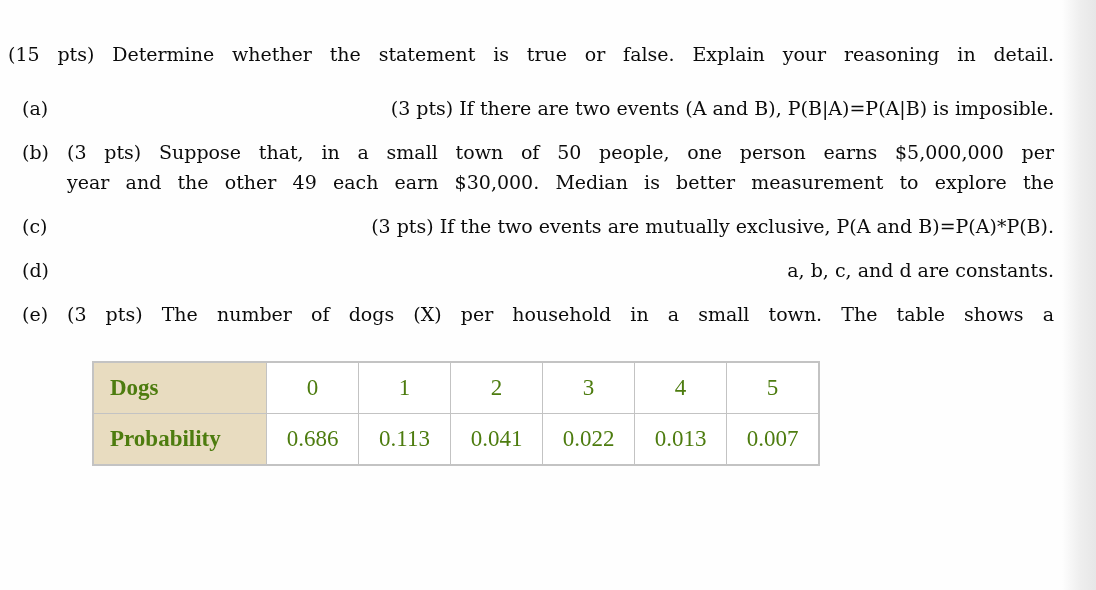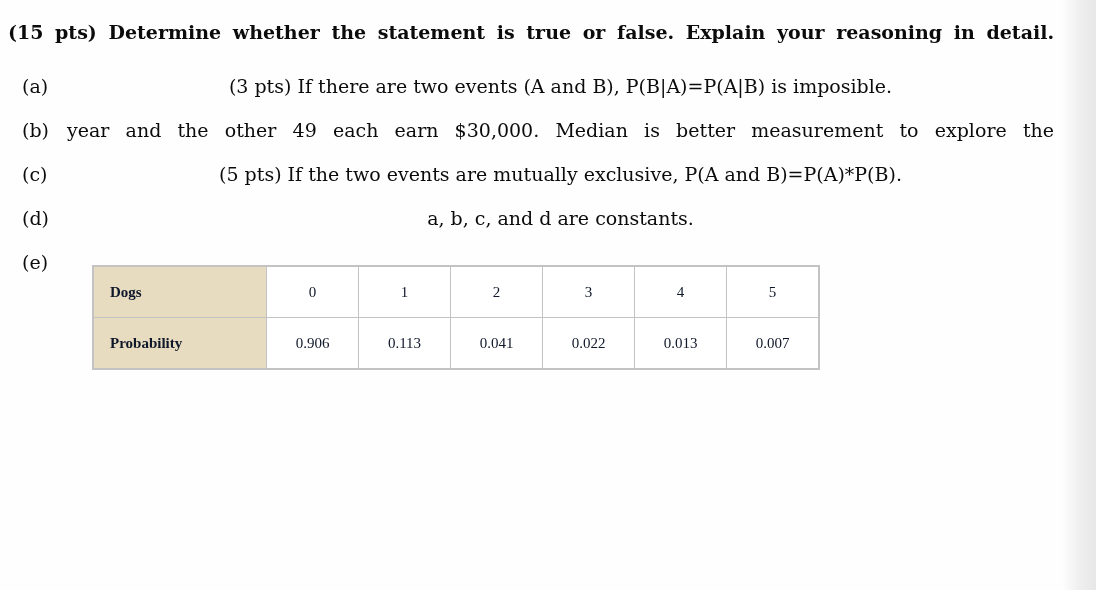--- a/index.html
+++ b/index.html
@@ -14,55 +14,54 @@
     color: #0b0b0b;
   }
   .edge-shade {
     position: absolute;
     right: 0; top: 0; bottom: 0;
     width: 34px;
     background: linear-gradient(90deg, rgba(234,234,234,0) 0%, #eeeeee 55%, #e7e7e7 100%);
     pointer-events: none;
   }
   .intro {
-    margin: 17px 42px 0 8px;
+    margin: 39px 42px 0 8px;
     line-height: 30px;
     text-align: justify;
     text-align-last: justify;
-    font-weight: bold;
   }
   .item {
     position: relative;
     margin: 14px 42px 0 8px;
     padding-left: 59px;
     line-height: 30px;
   }
   .item.first { margin-top: 24px; }
   .item-label {
     position: absolute;
     left: 14px;
     top: 0;
     line-height: 30px;
   }
   .line-full { text-align: justify; text-align-last: justify; }
-  .line-last { text-align: center; }
+  .line-last { text-align: right; }
   .dist-table {
     margin: 32px 0 0 92px;
     border-collapse: collapse;
     table-layout: fixed;
     width: 701px;
     border: 2px solid #c3c3c3;
     background: #ffffff;
   }
   .dist-table td {
     border: 1px solid #c3c3c3;
     height: 48px;
     font-family: "Liberation Serif", serif;
-    font-size: 15px;
-    color: #0f172a;
+    font-size: 23px;
+    color: #4d7c0f;
     vertical-align: middle;
   }
   .dist-table td.rowhead {
     width: 155px;
     background: #e8dcc0;
     font-weight: bold;
     text-align: left;
     padding-left: 16px;
   }
   .dist-table td.val {
@@ -77,51 +76,53 @@
 
   <div class="intro">(15 pts) Determine whether the statement is true or false. Explain your reasoning in detail.</div>
 
   <div class="item first">
     <span class="item-label">(a)</span>
     <div class="line-last">(3 pts) If there are two events (A and B), P(B|A)=P(A|B) is imposible.</div>
   </div>
 
   <div class="item">
     <span class="item-label">(b)</span>
+    <div class="line-full">(3 pts) Suppose that, in a small town of 50 people, one person earns $5,000,000 per</div>
     <div class="line-full">year and the other 49 each earn $30,000. Median is better measurement to explore the</div>
   </div>
 
   <div class="item">
     <span class="item-label">(c)</span>
-    <div class="line-last">(5 pts) If the two events are mutually exclusive, P(A and B)=P(A)*P(B).</div>
+    <div class="line-last">(3 pts) If the two events are mutually exclusive, P(A and B)=P(A)*P(B).</div>
   </div>
 
   <div class="item">
     <span class="item-label">(d)</span>
     <div class="line-last">a, b, c, and d are constants.</div>
   </div>
 
   <div class="item">
     <span class="item-label">(e)</span>
+    <div class="line-full">(3 pts) The number of dogs (X) per household in a small town. The table shows a</div>
   </div>
 
   <table class="dist-table">
     <tbody>
       <tr>
         <td class="rowhead">Dogs</td>
         <td class="val">0</td>
         <td class="val">1</td>
         <td class="val">2</td>
         <td class="val">3</td>
         <td class="val">4</td>
         <td class="val">5</td>
       </tr>
       <tr>
         <td class="rowhead">Probability</td>
-        <td class="val">0.906</td>
+        <td class="val">0.686</td>
         <td class="val">0.113</td>
         <td class="val">0.041</td>
         <td class="val">0.022</td>
         <td class="val">0.013</td>
         <td class="val">0.007</td>
       </tr>
     </tbody>
   </table>
 
   <div class="edge-shade"></div>

